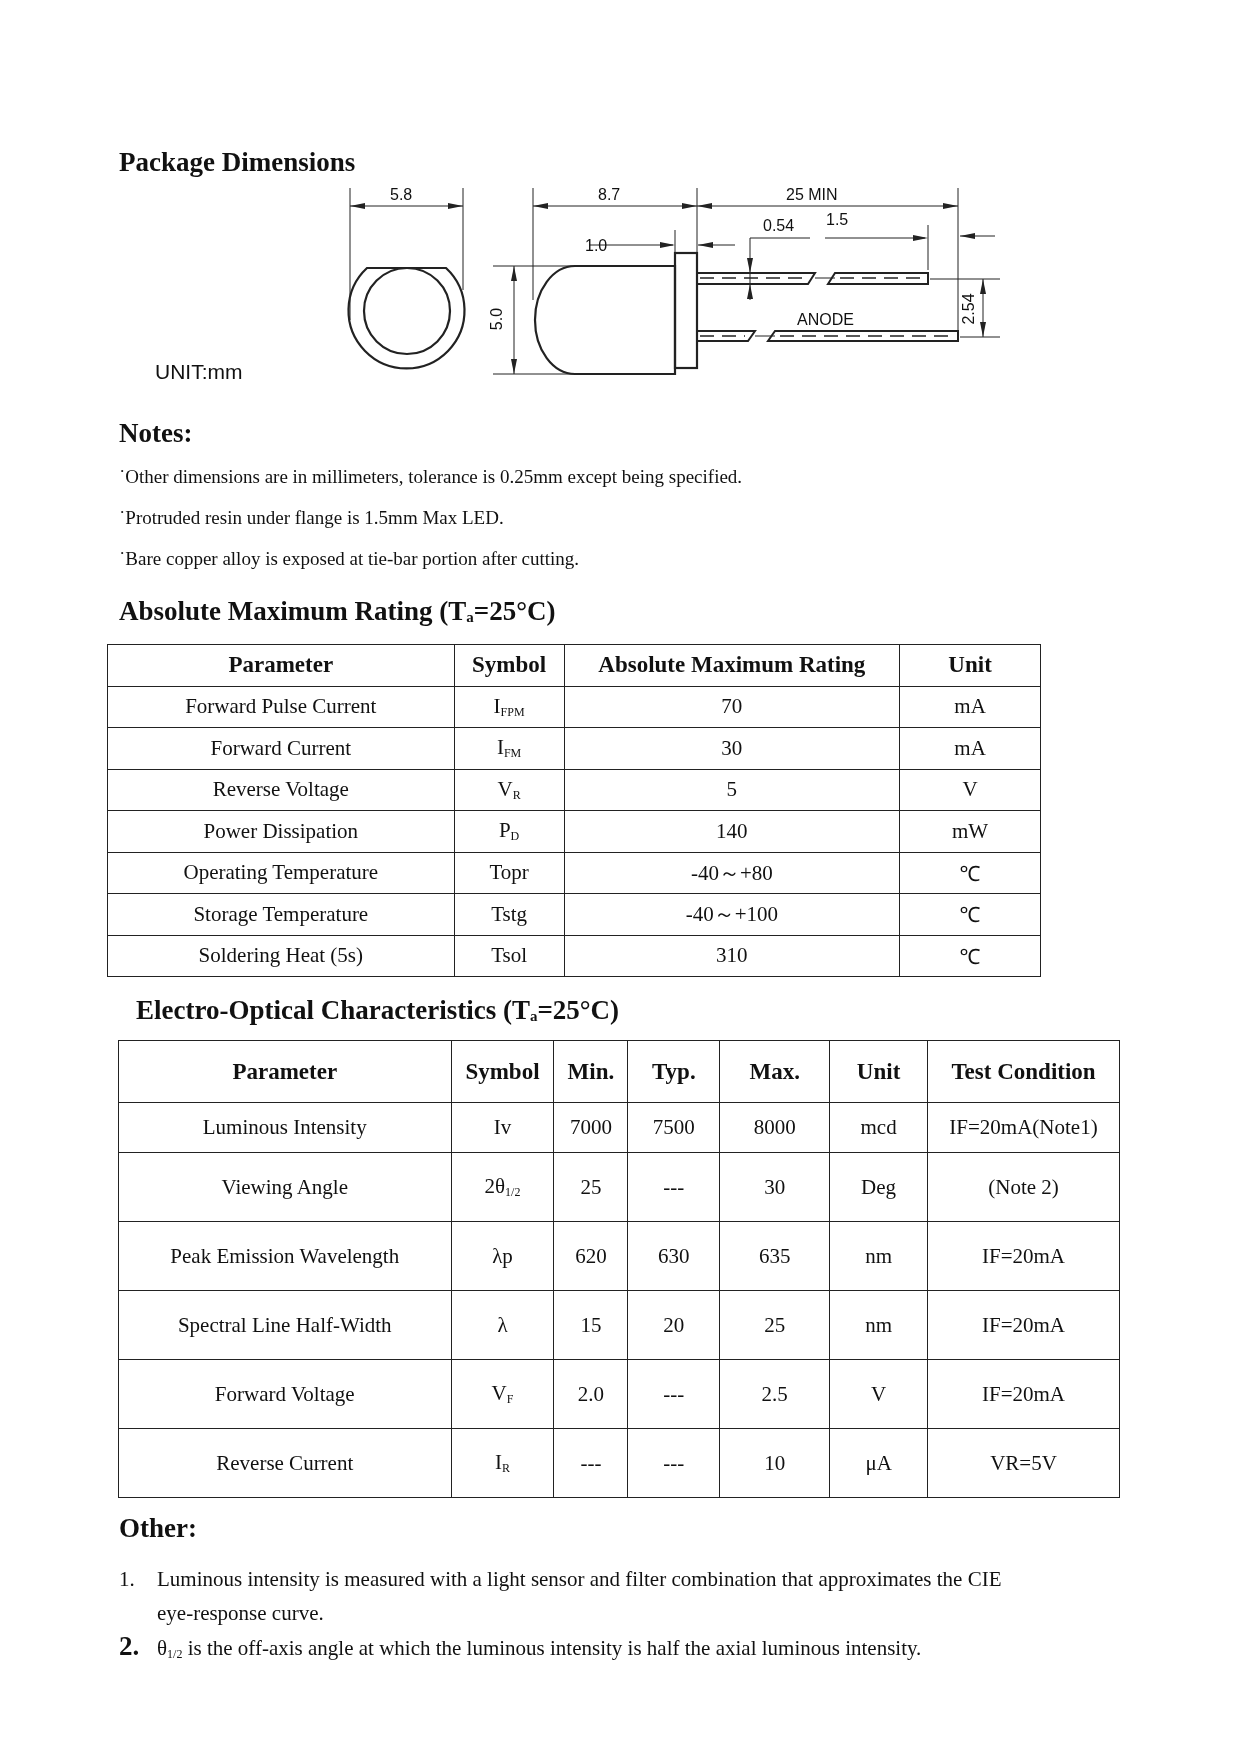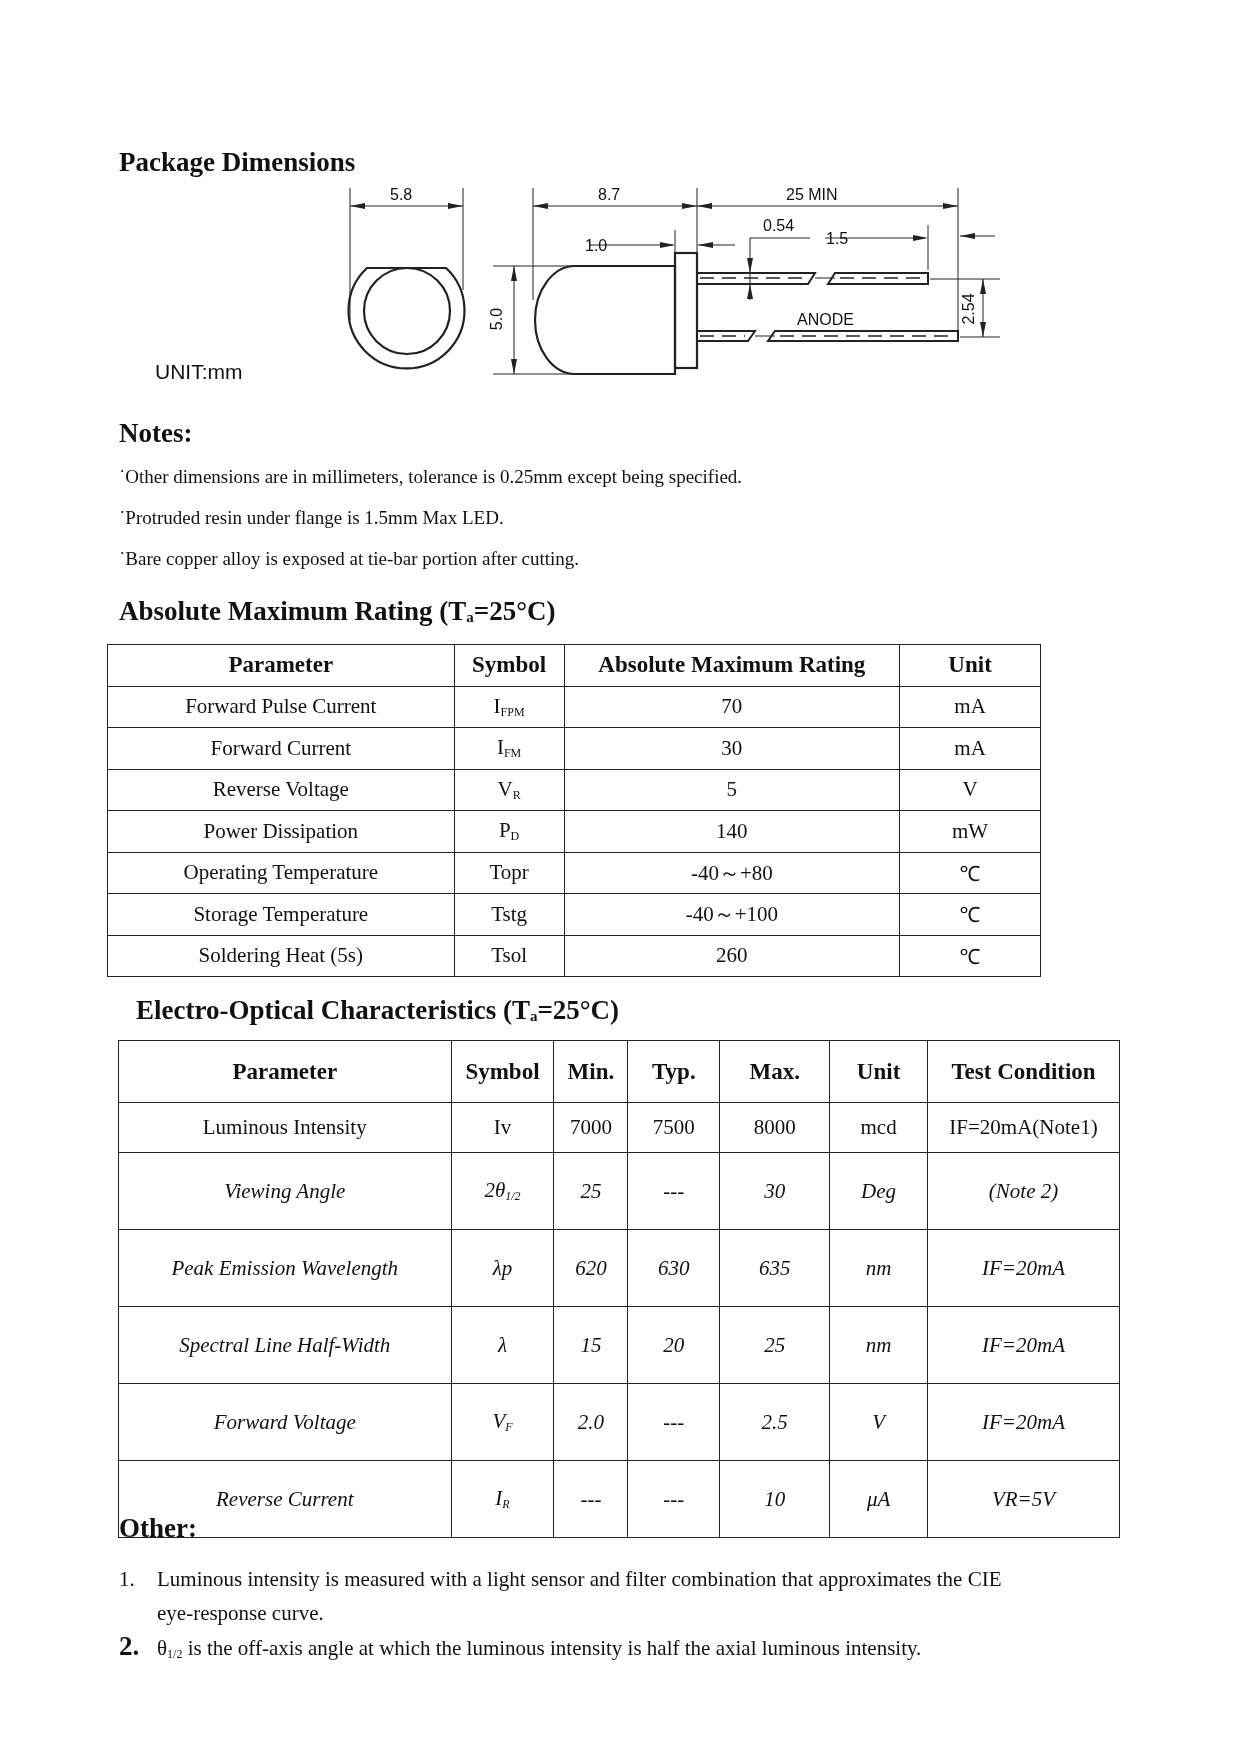--- a/index.html
+++ b/index.html
@@ -16,21 +16,21 @@
   .note-line { left:119px; font-size:19px; }
   .unit-label { left:155px; top:360px; font-family:"Liberation Sans", sans-serif; font-size:21px; }
   table { border-collapse:collapse; position:absolute; font-family:"Liberation Serif", serif; }
   td, th { border:1.5px solid #222; text-align:center; padding:0; font-size:21px; }
   th { font-weight:bold; font-size:23px; }
   #amr { left:107px; top:644px; width:934px; }
   #amr tr { height:41.5px; }
   #eoc { left:118px; top:1040px; width:1002px; }
   #eoc tr.head { height:62px; }
   #eoc tr.r1 { height:50px; }
-  #eoc tr.r { height:77px;font-style:italic; }
+  #eoc tr.r { height:69px; }
   .ol { left:119px; font-size:21px; }
   .ol .num { display:inline-block; width:38px; }
   .ol .num-bold { font-weight:bold; font-size:27px; }
 </style>
 </head>
 <body>
 
 <h2 class="abs h-pkg">Package Dimensions</h2>
 
 <svg class="abs" style="left:0;top:0" width="1240" height="400">
@@ -96,21 +96,21 @@
     <polygon points="983,279 980,294 986,294"></polygon>
     <polygon points="983,337 980,322 986,322"></polygon>
   </g>
 </svg>
 
 <div class="abs" style="left:390px;top:186px;font-family:'Liberation Sans',sans-serif;font-size:16px;">5.8</div>
 <div class="abs" style="left:598px;top:186px;font-family:'Liberation Sans',sans-serif;font-size:16px;">8.7</div>
 <div class="abs" style="left:786px;top:186px;font-family:'Liberation Sans',sans-serif;font-size:16px;text-align:right;">25 MIN</div>
 <div class="abs" style="left:585px;top:237px;font-family:'Liberation Sans',sans-serif;font-size:16px;">1.0</div>
 <div class="abs" style="left:763px;top:217px;font-family:'Liberation Sans',sans-serif;font-size:16px;">0.54</div>
-<div class="abs" style="left:826px;top:230px;font-family:'Liberation Sans',sans-serif;font-size:16px;">1.5</div>
+<div class="abs" style="left:826px;top:211px;font-family:'Liberation Sans',sans-serif;font-size:16px;">1.5</div>
 <div class="abs" style="left:486px;top:310px;transform:rotate(-90deg);font-family:'Liberation Sans',sans-serif;font-size:16px;">5.0</div>
 <div class="abs" style="left:953px;top:300px;transform:rotate(-90deg);font-family:'Liberation Sans',sans-serif;font-size:16px;">2.54</div>
 <div class="abs" style="left:797px;top:311px;font-family:'Liberation Sans',sans-serif;font-size:16px;">ANODE</div>
 
 <div class="abs unit-label">UNIT:mm</div>
 
 <h2 class="abs h-notes">Notes:</h2>
 <div class="abs note-line" style="top:466px;">˙Other dimensions are in millimeters, tolerance is 0.25mm except being specified.</div>
 <div class="abs note-line" style="top:507px;">˙Protruded resin under flange is 1.5mm Max LED.</div>
 <div class="abs note-line" style="top:548px;">˙Bare copper alloy is exposed at tie-bar portion after cutting.</div>
@@ -163,21 +163,21 @@
       </tr>
   <tr>
         <td>Storage Temperature</td>
         <td><span>Tstg</span></td>
         <td>-40～+100</td>
         <td>℃</td>
       </tr>
   <tr>
         <td>Soldering Heat (5s)</td>
         <td><span>Tsol</span></td>
-        <td>260</td>
+        <td>310</td>
         <td>℃</td>
       </tr>
 </tbody>
   </table>
 
 <h2 class="abs h-eoc"><span>Electro-Optical Characteristics (T</span><span class="sub">a</span><span>=25°C)</span></h2>
 
 <table id="eoc">
   <colgroup>
       <col style="width:333px">

